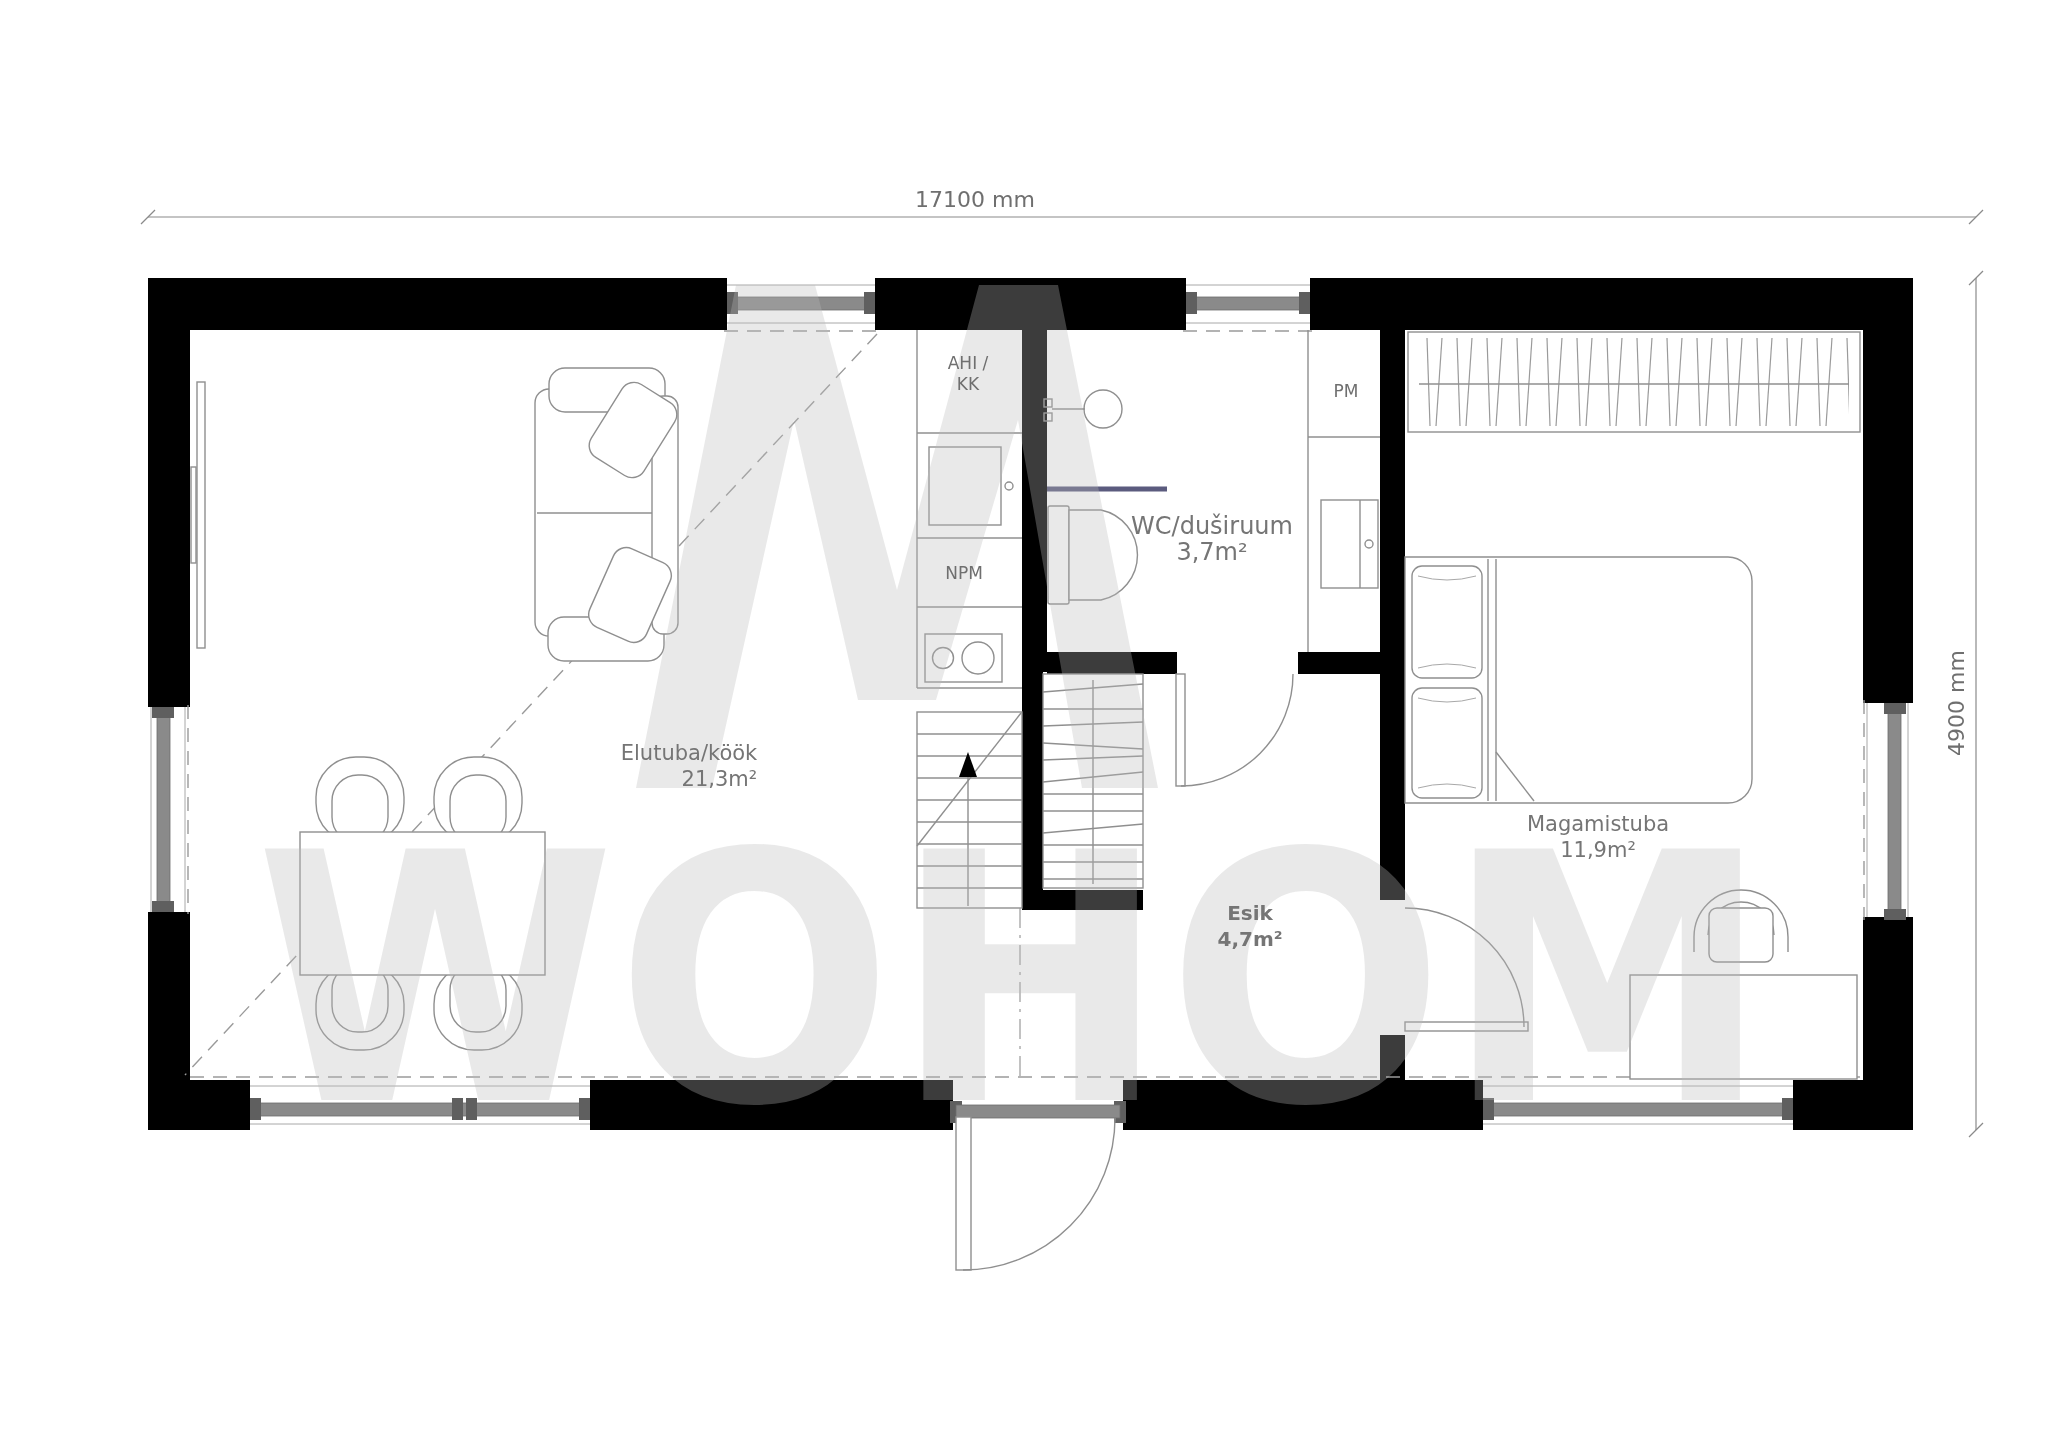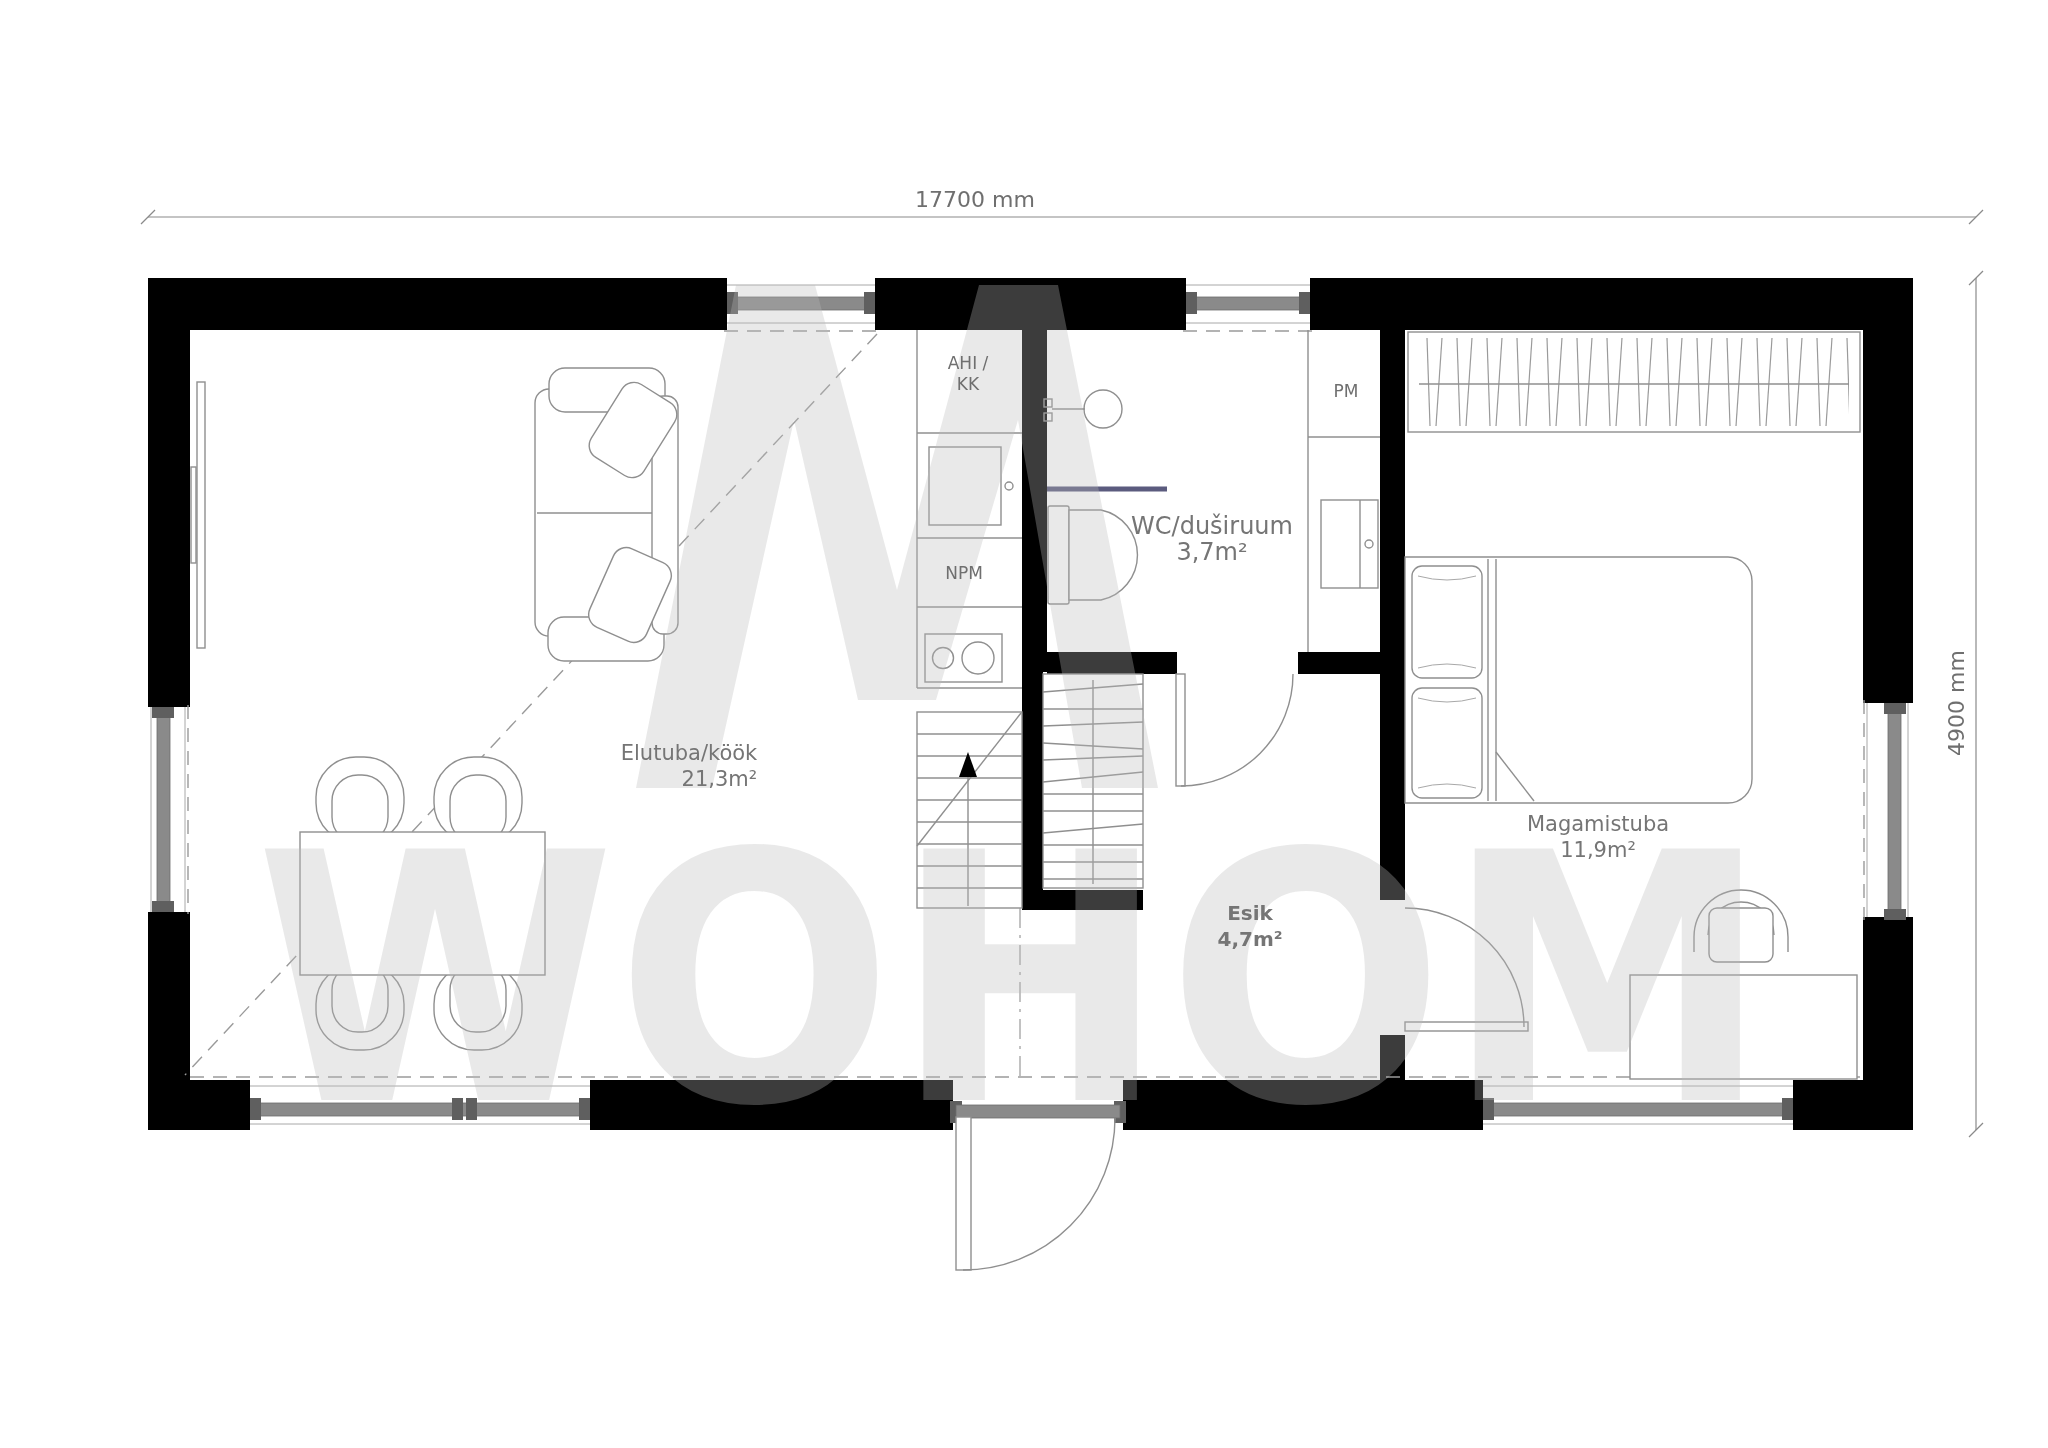--- a/index.html
+++ b/index.html
@@ -283,21 +283,21 @@
       <rect class="fw" x="300" y="832" width="245" height="143"></rect>
     </g>
   </g>
 
   <g>
     <path class="wm" d="M 636 788 L 736 285 L 815 285 L 897 590 L 979 285 L 1058 285 L 1158 788 L 1082 788 L 1018 420 L 936 700 L 858 700 L 794 420 L 712 788 Z"></path>
     <text class="wm" x="255" y="1100" font-size="345" font-weight="bold" textLength="1515" lengthAdjust="spacingAndGlyphs">WOHOM</text>
   </g>
 </svg>
 
-<div class="dimlbl" style="left:975px;top:199px;">17700 mm</div>
+<div class="dimlbl" style="left:975px;top:199px;">17100 mm</div>
 <div class="dimlbl vert" style="left:1956px;top:703px;">4900 mm</div>
 
 <div class="lbl" style="left:689px;top:766px;text-align:right;">
   <div>Elutuba/köök</div>
   <div>21,3m²</div>
 </div>
 
 <div class="lbl" style="left:1212px;top:539px;font-size:24px;">
   <div>WC/duširuum</div>
   <div>3,7m²</div>

